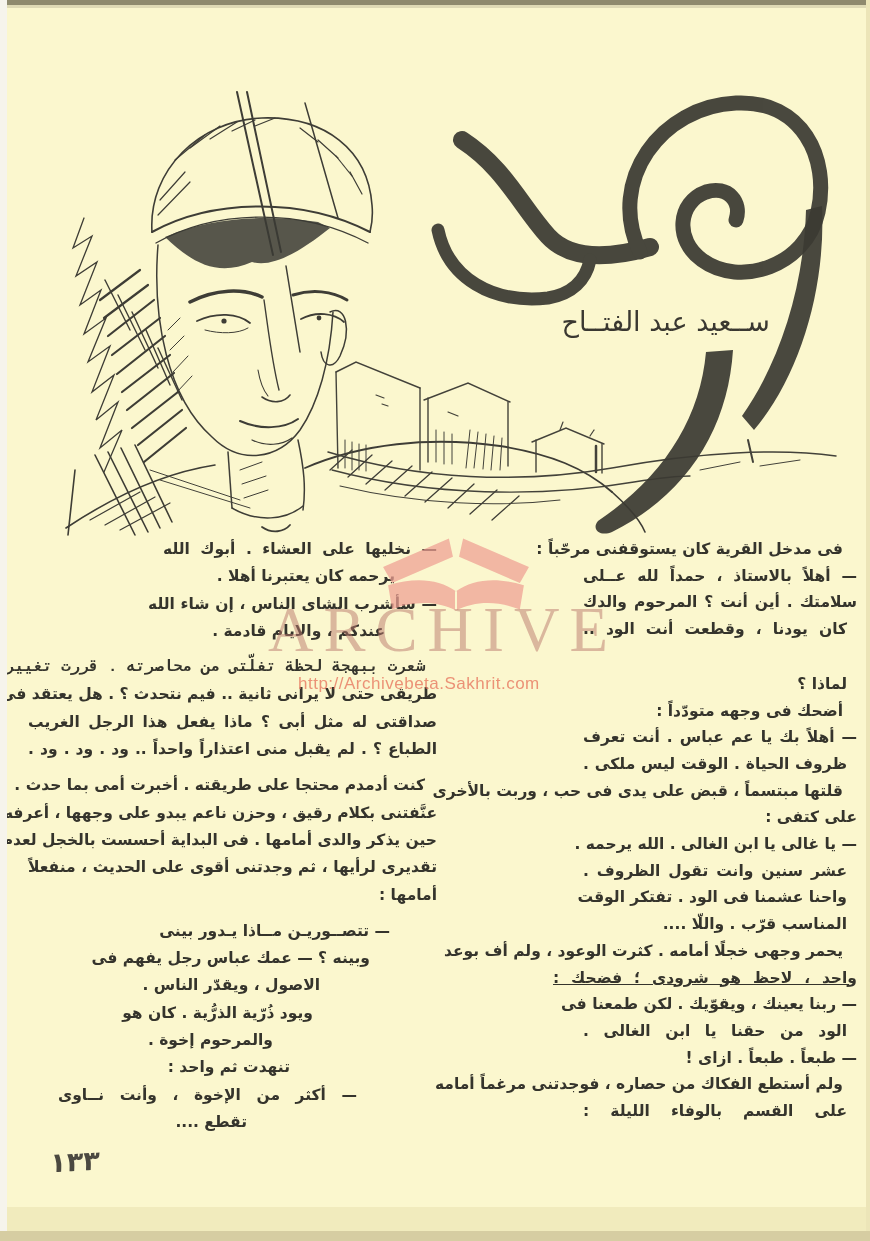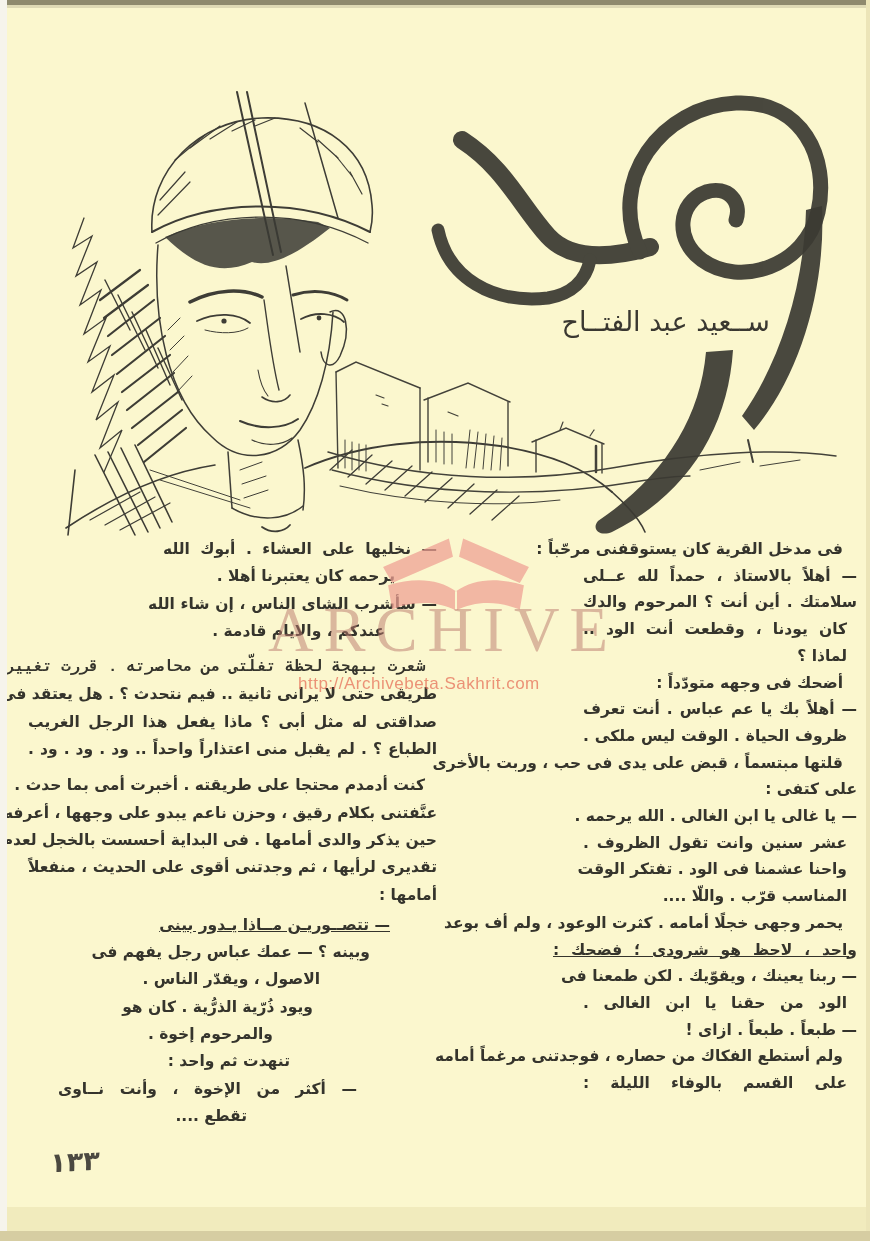--- a/index.html
+++ b/index.html
@@ -221,21 +221,21 @@
 
   <span class="vh">وعد</span>
 
   <div class="author" dir="rtl">ســعيد عبد الفتــاح</div>
 
   <div class="col col-right" id="col-right" dir="rtl">
       <div class="line j" style="padding-left: 130px; padding-right: 14px;">فى مدخل القرية كان يستوقفنى مرحّباً :</div>
       <div class="line j" style="padding-left: 130px;">— أهلاً بالاستاذ ، حمداً لله عــلى</div>
       <div class="line j" style="padding-left: 130px;">سلامتك . أين أنت ؟ المرحوم والدك</div>
       <div class="line j" style="padding-left: 130px; padding-right: 10px;">كان يودنا ، وقطعت أنت الود ..</div>
-      <div class="line" style="padding-left: 130px; padding-right: 10px;">لماذا ؟</div>
+      <div class="line" style="padding-left: 130px; padding-right: 10px; margin-top: 28px;">لماذا ؟</div>
       <div class="line" style="padding-left: 130px; padding-right: 14px;">أضحك فى وجهه متودّداً :</div>
       <div class="line j" style="padding-left: 130px;">— أهلاً بك يا عم عباس . أنت تعرف</div>
       <div class="line j" style="padding-left: 130px; padding-right: 10px;">ظروف الحياة . الوقت ليس ملكى .</div>
       <div class="line j" style="padding-right: 14px;">قلتها مبتسماً ، قبض على يدى فى حب ، وربت بالأخرى</div>
       <div class="line" style="padding-left: 130px;">على كتفى :</div>
       <div class="line j" style="padding-left: 130px;">— يا غالى يا ابن الغالى . الله يرحمه .</div>
       <div class="line j" style="padding-left: 130px; padding-right: 10px;">عشر سنين وانت تقول الظروف .</div>
       <div class="line j" style="padding-left: 130px; padding-right: 10px;">واحنا عشمنا فى الود . تفتكر الوقت</div>
       <div class="line" style="padding-left: 130px; padding-right: 10px;">المناسب قرّب . واللّا ....</div>
       <div class="line j" style="padding-right: 14px;">يحمر وجهى خجلًا أمامه . كثرت الوعود ، ولم أف بوعد</div>
@@ -253,21 +253,21 @@
       <div class="line" style="padding-left: 165px; padding-right: 52px;">عندكم ، والايام قادمة .</div>
       <div class="line j" style="padding-right: 12px; margin-top: 9px; font-family: Liberation Mono, monospace;">شعرت ببهجة لحظة تفلّتى من محاصرته . قررت تغيير</div>
       <div class="line j">طريقى حتى لا يرانى ثانية .. فيم نتحدث ؟ . هل يعتقد فى</div>
       <div class="line j">صداقتى له مثل أبى ؟ ماذا يفعل هذا الرجل الغريب</div>
       <div class="line j">الطباع ؟ . لم يقبل منى اعتذاراً واحداً .. ود . ود . ود .</div>
       <div class="line j" style="padding-right: 12px; margin-top: 9px;">كنت أدمدم محتجا على طريقته . أخبرت أمى بما حدث .</div>
       <div class="line j">عنَّفتنى بكلام رقيق ، وحزن ناعم يبدو على وجهها ، أعرفه</div>
       <div class="line j">حين يذكر والدى أمامها . فى البداية أحسست بالخجل لعدم</div>
       <div class="line j">تقديرى لرأيها ، ثم وجدتنى أقوى على الحديث ، منفعلاً</div>
       <div class="line">أمامها :</div>
-      <div class="line j" style="padding-left: 150px; padding-right: 47px; margin-top: 3px; text-decoration: underline;">— تتصــوريـن مــاذا يـدور بينى</div>
+      <div class="line j" style="padding-left: 150px; padding-right: 47px; margin-top: 9px;">— تتصــوريـن مــاذا يـدور بينى</div>
       <div class="line j" style="padding-left: 100px; padding-right: 67px;">وبينه ؟ — عمك عباس رجل يفهم فى</div>
       <div class="line" style="padding-left: 137px; padding-right: 117px;">الاصول ، ويقدّر الناس .</div>
       <div class="line" style="padding-left: 87px; padding-right: 124px;">ويود ذُرّية الذرُّية . كان هو</div>
       <div class="line" style="padding-left: 107px; padding-right: 164px;">والمرحوم إخوة .</div>
       <div class="line" style="padding-left: 137px; padding-right: 147px;">تنهدت ثم واحد :</div>
       <div class="line j" style="padding-left: 30px; padding-right: 80px;">— أكثر من الإخوة ، وأنت نــاوى</div>
       <div class="line" style="padding-left: 130px; padding-right: 190px;">تقطع ....</div>
     </div>
 
   <div class="page-number">١٣٣</div>

